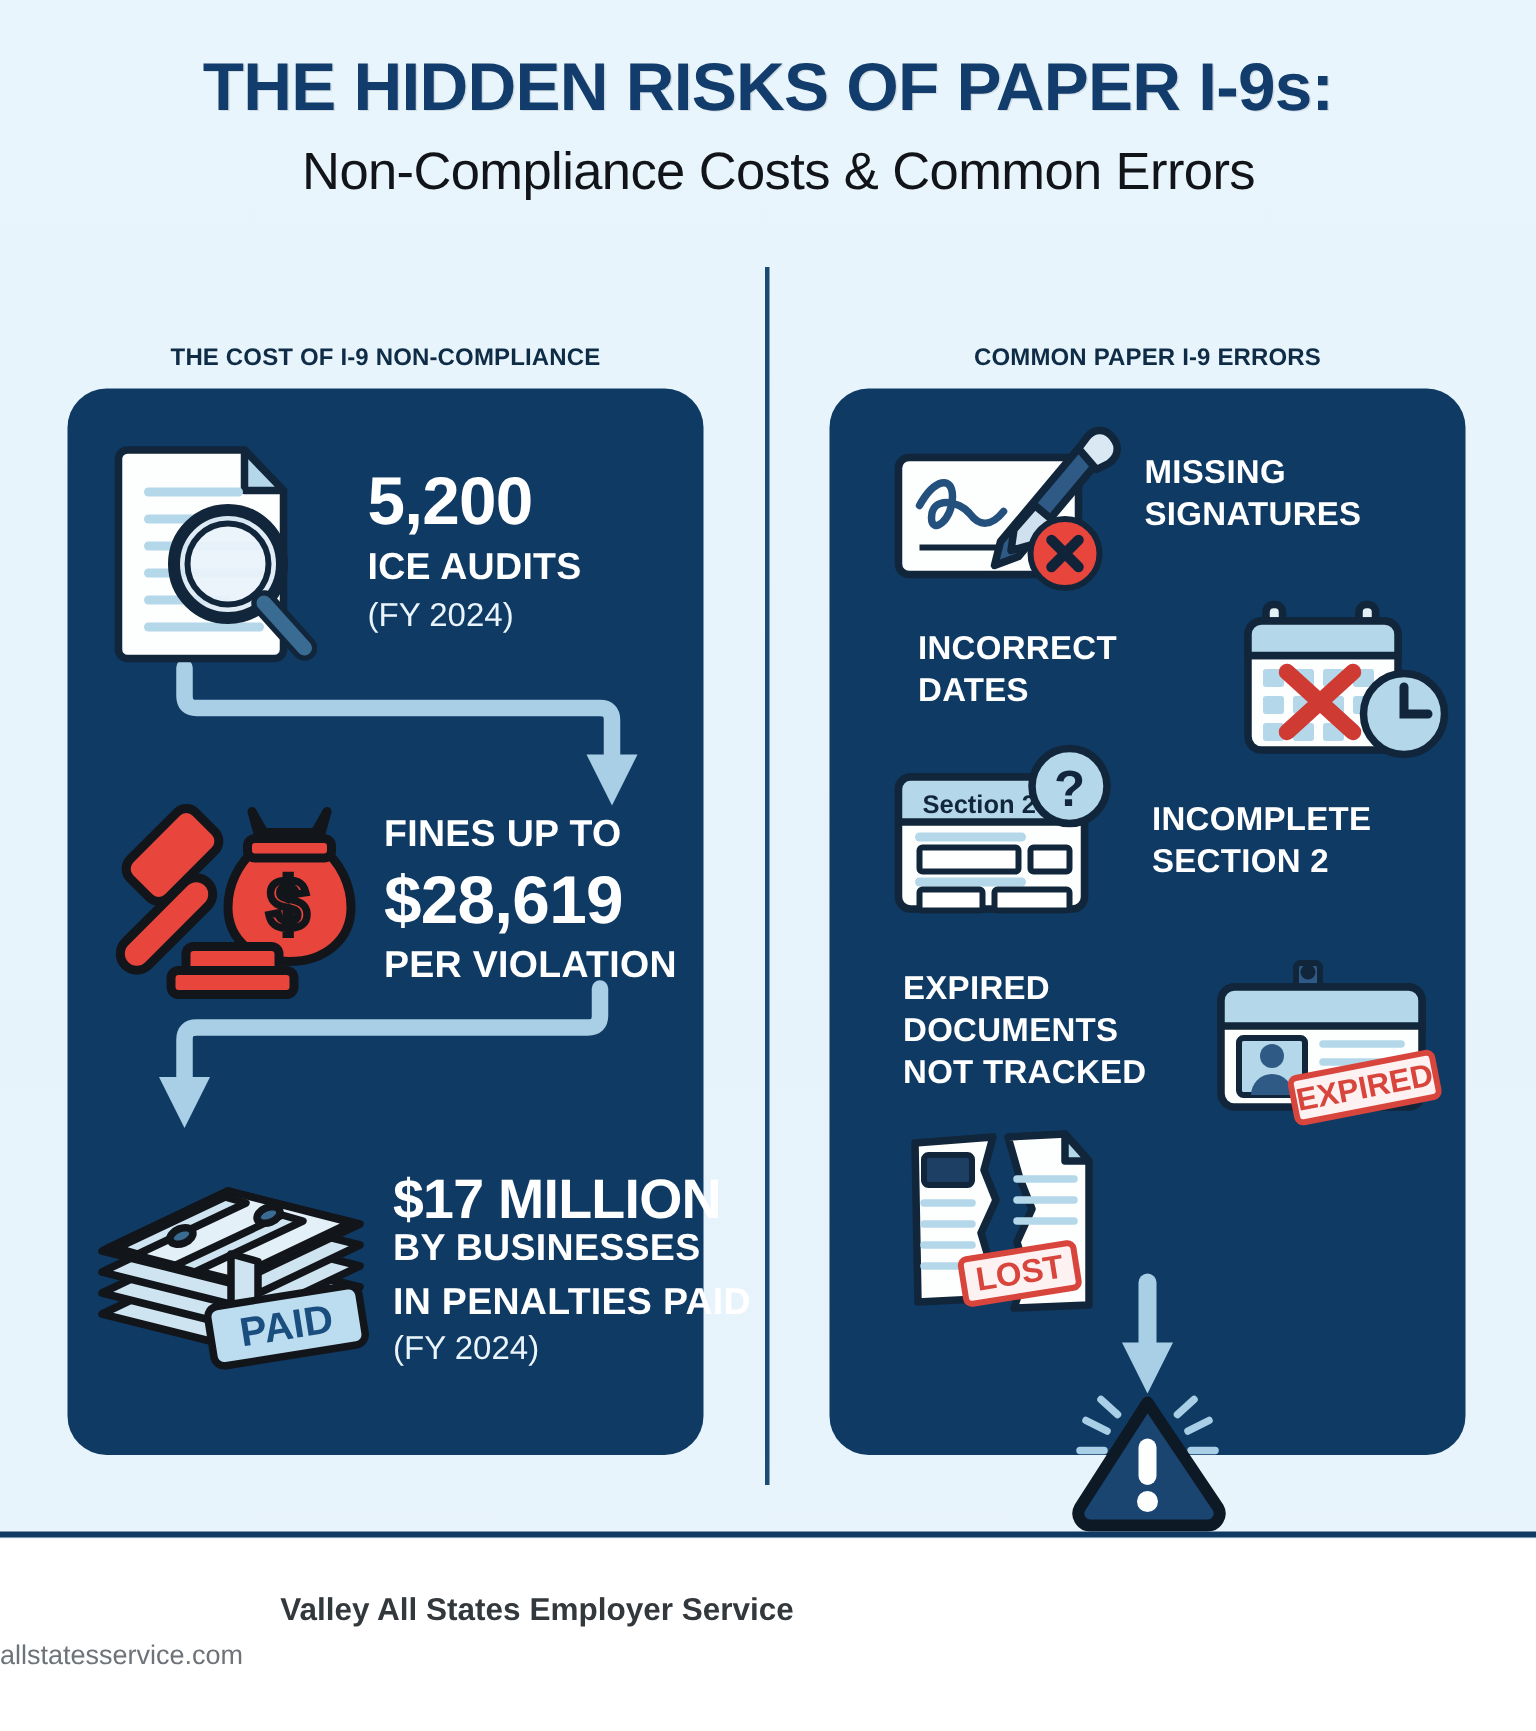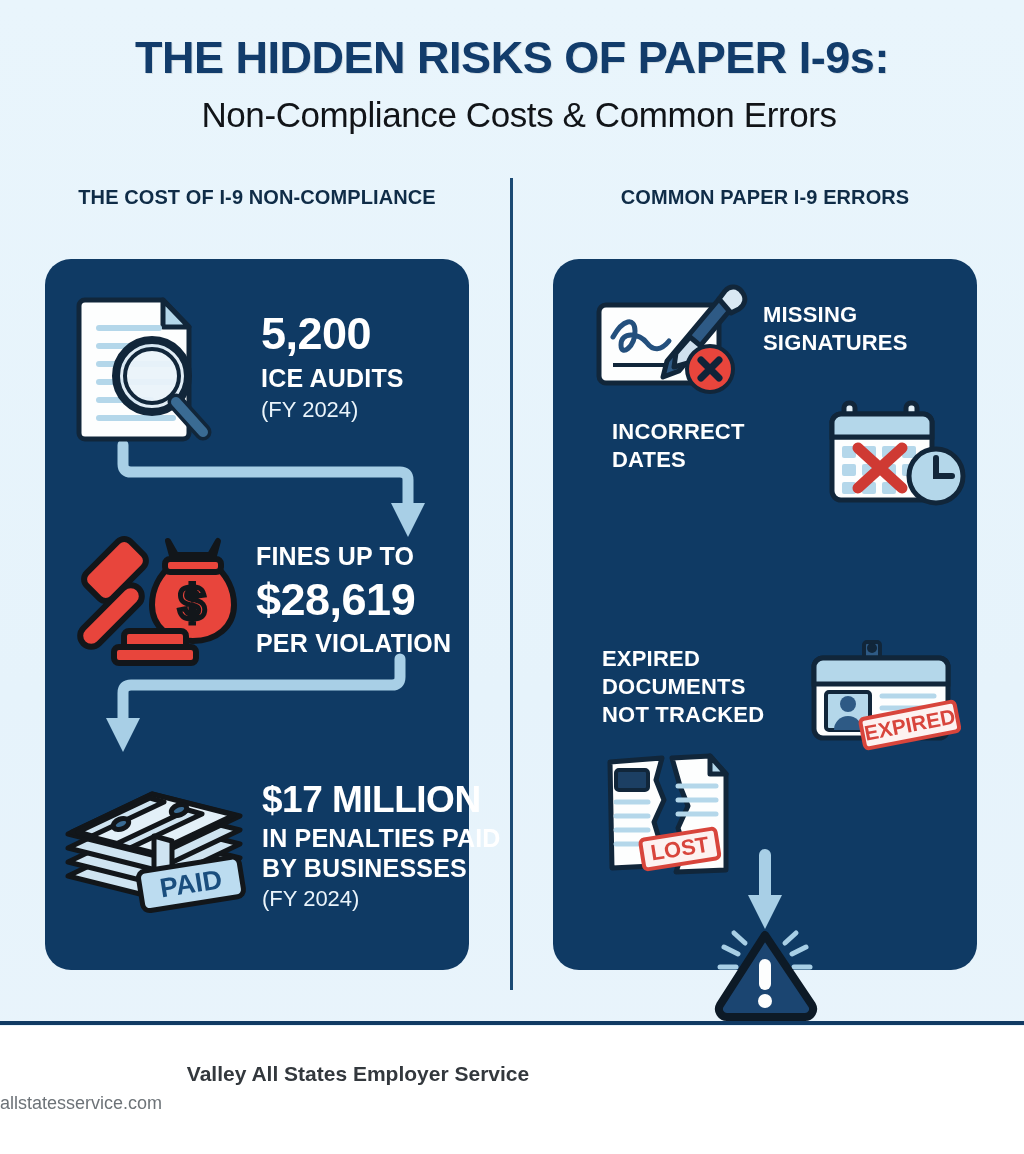--- a/index.html
+++ b/index.html
@@ -23,22 +23,22 @@
     text-shadow:1px 1px 0 rgba(0,0,0,.10);
   }
   .subtitle{
     margin-top:14px; font-size:35px; color:#111418; font-weight:400;
     letter-spacing:-0.4px;
     padding-left:14px;
   }
 
   
   .col-head{
-    position:absolute; font-size:20px; font-weight:bold; color:#0f2c47;
-    line-height:1.34; text-align:center; letter-spacing:.1px;
+    position:absolute; font-size:16px; font-weight:bold; color:#0f2c47;
+    line-height:1.34; text-align:center; letter-spacing:.1px;margin-top:44px;
   }
   #head-left{ left:45px; top:184px; width:424px; }
   #head-right{ left:553px; top:184px; width:424px; }
 
   .divider{
     position:absolute; left:510px; top:178px; width:3px; height:812px;
     background:#1b4a74;
   }
 
   
@@ -115,21 +115,21 @@
         <line x1="24" y1="72" x2="98" y2="72"></line>
         <line x1="24" y1="90" x2="98" y2="90"></line>
         <line x1="24" y1="108" x2="76" y2="108"></line>
         <line x1="24" y1="126" x2="98" y2="126"></line>
       </g>
       <circle cx="77" cy="84" r="36" fill="#dceaf5" fill-opacity=".85" stroke="#11263a" stroke-width="8"></circle>
       <circle cx="77" cy="84" r="27" fill="#f4fafd" fill-opacity=".55" stroke="#11263a" stroke-width="4"></circle>
       <line x1="101" y1="110" x2="128" y2="140" stroke="#11263a" stroke-width="17" stroke-linecap="round"></line>
       <line x1="101" y1="110" x2="128" y2="140" stroke="#3a6b93" stroke-width="10" stroke-linecap="round"></line>
     </svg>
-    <div class="txt" style="margin-left:38px;">
+    <div class="txt" style="margin-left:22px;">
       <div class="big">5,200</div>
       <div class="med" style="margin-top:8px;">ICE AUDITS</div>
       <div class="sml" style="margin-top:4px;">(FY 2024)</div>
     </div>
   </div>
 
   <div class="lrow" style="left:66px; top:533px;">
     <svg width="166" height="134" viewBox="0 0 166 134">
       <g stroke="#12161a" stroke-width="6" stroke-linejoin="round" stroke-linecap="round">
         <rect x="31" y="6" width="36" height="62" rx="9" fill="#e8453c" transform="rotate(45 49 37)"></rect>
@@ -164,22 +164,22 @@
         <ellipse cx="117" cy="30" rx="8" ry="5" fill="#3a6b93" transform="rotate(-22 117 30)"></ellipse>
         <path d="M92 56 l18 5 v44 l-18 -5 z" fill="#cfe4f1"></path>
       </g>
       <g transform="rotate(-9 128 104)">
         <rect x="78" y="84" width="102" height="40" rx="7" fill="#bcdcf0" stroke="#12161a" stroke-width="5"></rect>
         <text x="129" y="113" font-family="Liberation Sans, sans-serif" font-size="27" font-weight="bold" fill="#1a4e7e" text-anchor="middle">PAID</text>
       </g>
     </svg>
     <div class="txt" style="margin-left:18px;">
       <div class="big" style="font-size:37px;">$17 MILLION</div>
+      <div class="med">BY BUSINESSES</div>
       <div class="med" style="margin-top:6px;">IN PENALTIES PAID</div>
-      <div class="med">BY BUSINESSES</div>
       <div class="sml" style="margin-top:3px;">(FY 2024)</div>
     </div>
   </div>
 
   <div class="panel" id="panel-right"></div>
 
   <div class="rrow" style="left:593px; top:283px;">
     <svg width="155" height="110" viewBox="0 0 155 110">
       <rect x="6" y="22" width="120" height="78" rx="7" fill="#fdfefe" stroke="#11263a" stroke-width="5"></rect>
       <path d="M20 54 c10 -18 22 -20 22 -6 0 16 -14 26 -14 14 0 -14 18 -12 26 -2 6 8 14 8 22 -2" fill="none" stroke="#24507d" stroke-width="5" stroke-linecap="round"></path>
@@ -221,20 +221,39 @@
         <rect x="14" y="82" width="14" height="12" rx="2"></rect>
           <rect x="34" y="82" width="14" height="12" rx="2"></rect>
         <rect x="54" y="82" width="14" height="12" rx="2"></rect>
       </g>
       <path d="M30 48 l44 40 M74 48 l-44 40" stroke="#cf3a33" stroke-width="11" stroke-linecap="round"></path>
       <circle cx="108" cy="76" r="27" fill="#b4d7ea" stroke="#11263a" stroke-width="5"></circle>
       <path d="M108 58 v18 h16" fill="none" stroke="#11263a" stroke-width="6" stroke-linecap="round"></path>
     </svg>
   </div>
 
+  <div class="rrow" style="left:595px; top:504px;">
+    <svg width="150" height="110" viewBox="0 0 150 110">
+      <rect x="4" y="14" width="124" height="88" rx="8" fill="#fdfefe" stroke="#11263a" stroke-width="5"></rect>
+      <path d="M4 22 a8 8 0 0 1 8 -8 h108 a8 8 0 0 1 8 8 v22 h-124 z" fill="#b4d7ea" stroke="#11263a" stroke-width="5"></path>
+      <text x="20" y="38" font-family="Liberation Sans, sans-serif" font-size="17" font-weight="bold" fill="#11263a">Section 2</text>
+      <line x1="18" y1="54" x2="86" y2="54" stroke="#b4d7ea" stroke-width="6" stroke-linecap="round"></line>
+      <rect x="18" y="61" width="66" height="16" rx="2" fill="#fff" stroke="#11263a" stroke-width="4"></rect>
+      <rect x="92" y="61" width="26" height="16" rx="2" fill="#fff" stroke="#11263a" stroke-width="4"></rect>
+      <line x1="18" y1="84" x2="86" y2="84" stroke="#b4d7ea" stroke-width="6" stroke-linecap="round"></line>
+      <rect x="18" y="89" width="42" height="14" rx="2" fill="#fff" stroke="#11263a" stroke-width="4"></rect>
+      <rect x="68" y="89" width="50" height="14" rx="2" fill="#fff" stroke="#11263a" stroke-width="4"></rect>
+      <circle cx="118" cy="20" r="25" fill="#b4d7ea" stroke="#11263a" stroke-width="5"></circle>
+      <text x="118" y="33" font-family="Liberation Sans, sans-serif" font-size="34" font-weight="bold" fill="#11263a" text-anchor="middle">?</text>
+    </svg>
+    <div class="rlabel" style="left:173px; top:28px; width:220px;">
+      <span>INCOMPLETE</span><br>
+      <span>SECTION 2</span>
+    </div>
+  </div>
 
   <div class="rrow" style="left:602px; top:645px;">
     <div class="rlabel" style="left:0; top:0; width:210px;">
       <span>EXPIRED</span><br>
       <span>DOCUMENTS</span><br>
       <span>NOT TRACKED</span>
     </div>
     <svg width="150" height="100" viewBox="0 0 150 100" style="position:absolute;left:208px;top:-3px;">
       <rect x="54" y="0" width="16" height="22" rx="3" fill="#2e5a85" stroke="#11263a" stroke-width="4"></rect>
       <circle cx="62" cy="6" r="5" fill="#11263a"></circle>

